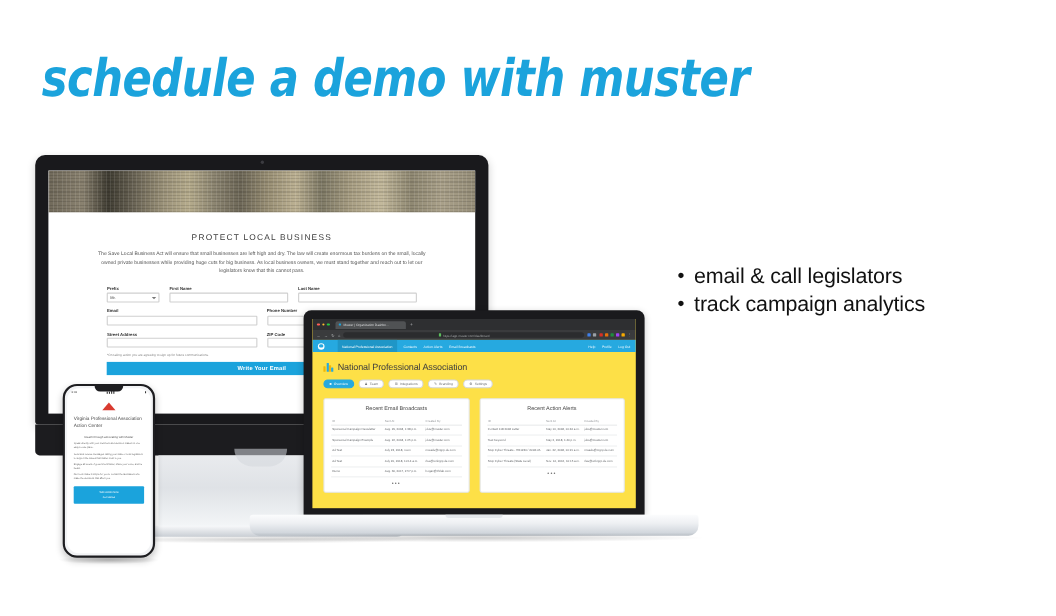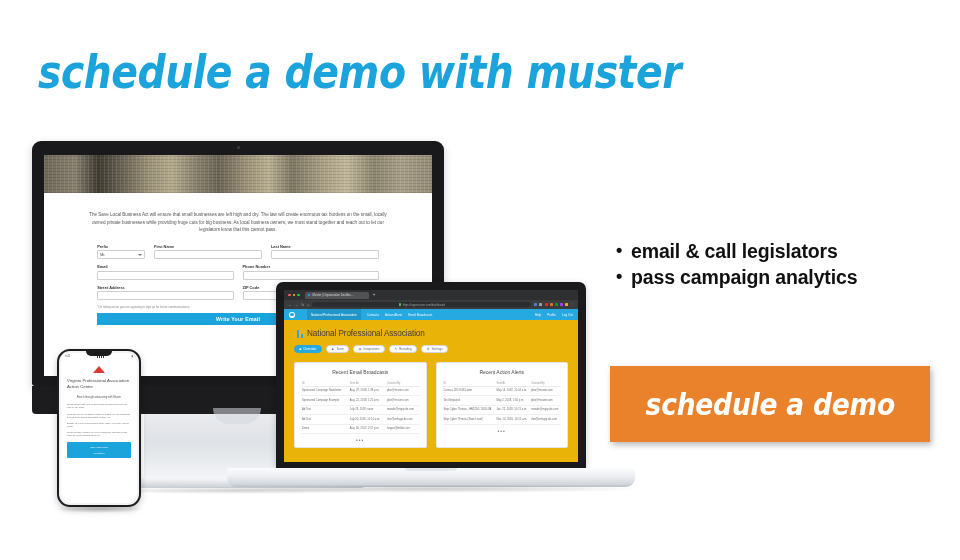--- a/index.html
+++ b/index.html
@@ -26,21 +26,21 @@
   .copy {
     position: absolute; left: 486px; top: 142px; width: 392px;
     font-size: 19.5px; line-height: 25.5px; color: #1b1b1b;
     letter-spacing: -0.15px;
   }
   .bullets {
     position: absolute; left: 616px; top: 238px; width: 300px;
     font-size: 19.5px; line-height: 26px; color: #111;
     list-style: none; letter-spacing: -0.15px;
   }
-  .bullets li { position: relative; padding-left: 15px; white-space: nowrap; font-weight: bold; }
+  .bullets li { position: relative; padding-left: 15px; white-space: nowrap; }
   .bullets li::before {
     content: "\2022"; position: absolute; left: 0; top: -1px; font-size: 18px;
   }
 
   
   .cta {
     position: absolute; left: 610px; top: 366px;
     width: 320px; height: 76px;
     background: #EA822C;
     border: none; cursor: pointer;
@@ -150,21 +150,21 @@
 
   
   .laptop { position: absolute; left: 276px; top: 282px; width: 310px; height: 186px; }
   .laptop-lid {
     position: absolute; left: 0; top: 0; width: 310px; height: 186px;
     background: #1a1a1d; border-radius: 7px 7px 0 0;
     box-shadow: 0 2px 7px rgba(0,0,0,0.2);
   }
   .laptop-screen {
     position: absolute; left: 8px; top: 8px; right: 8px; bottom: 6px;
-    background: #eab308; overflow: hidden;
+    background: #fde047; overflow: hidden;
   }
   .laptop-base {
     position: absolute; left: -49px; top: 186px; width: 408px; height: 19px;
     background: linear-gradient(180deg,#fbfcfd 0%, #eef0f3 40%, #d2d7dd 85%, #b9bfc6 100%);
     border-radius: 3px 3px 9px 9px;
   }
   .laptop-notch {
     position: absolute; left: 50%; margin-left: -26px; top: 0; width: 52px; height: 3px;
     background: #e4e7eb; border-radius: 0 0 6px 6px;
   }
@@ -289,20 +289,21 @@
 <div class="stage">
 
   <div class="headline">schedule a demo with muster</div>
 
   <div class="monitor">
     <div class="monitor-bezel">
       <div class="monitor-cam"></div>
       <div class="monitor-screen">
         <div class="hero-photo"></div>
         <div class="page-body">
+          <div class="page-title">PROTECT LOCAL BUSINESS</div>
           <div class="page-para">The Save Local Business Act will ensure that small businesses are left high and dry. The law will create enormous tax burdens on the small, locally owned private businesses while providing huge cuts for big business. As local business owners, we must stand together and reach out to let our legislators know that this cannot pass.</div>
           <div class="form">
             <div class="frow">
               <div class="fg prefix">
                 <div class="flabel">Prefix</div>
                 <div class="fselect">Mr.</div>
               </div>
               <div class="fg grow">
                 <div class="flabel">First Name</div>
                 <div class="finput"></div>
@@ -550,20 +551,17 @@
           </div>
         </div>
       </div>
     </div>
     <div class="phone-shadow"></div>
   </div>
 
 
   <ul class="bullets">
     <li>email &amp; call legislators</li>
-    <li>pass campaign analytics</li>
+    <li>track campaign analytics</li>
   </ul>
 
-  <div class="cta">
-    <span class="cta-label">schedule a demo</span>
-  </div>
 
 </div>
 
 </body></html>

